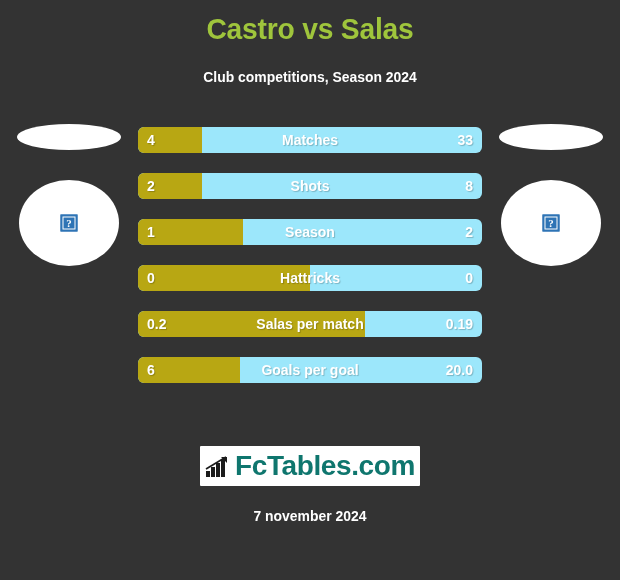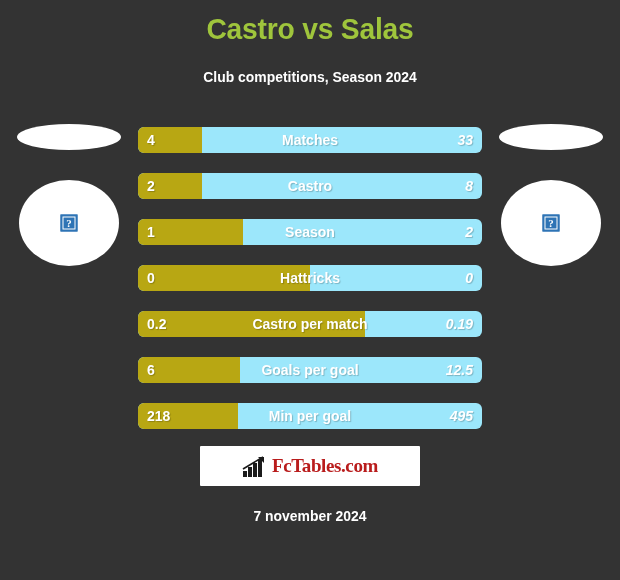--- a/index.html
+++ b/index.html
@@ -117,21 +117,21 @@
     position: absolute;
     top: 0;
     line-height: 26px;
     font-size: 14px;
     font-weight: bold;
     color: #ffffff;
     text-shadow: 1px 1px 1px rgba(0,0,0,0.22);
     white-space: nowrap;
   }
   .bar-left-val  { left: 9px; }
-  .bar-right-val { right: 9px; font-style: italic; }
+  .bar-right-val { right: 9px; }
   .bar-label {
     left: 0;
     right: 0;
     text-align: center;
   }
 
   
   .footer {
     position: absolute;
     left: 0;
@@ -150,25 +150,25 @@
   }
   .logo-icon {
     display: inline-block;
     width: 26px;
     height: 22px;
     margin-right: 4px;
     position: relative;
     top: 1px;
   }
   .logo-text {
-    font-size: 19px;
-    font-weight: bold;
-    color: #b91c1c;
+    font-size: 28px;
+    font-weight: bold;
+    color: #0f766e;
     letter-spacing: -0.4px;
-    font-family: Liberation Serif, serif;
+    font-family: Liberation Sans, sans-serif;
   }
   .date {
     margin-top: 22px;
     font-size: 14.5px;
     font-weight: bold;
     color: #ffffff;
     transform: scaleX(0.96);
   }
 </style>
 </head>
@@ -196,52 +196,46 @@
 <div class="bars" id="bars">
     <div class="bar-row">
       <div class="bar-fill" style="width: 18.6%;"></div>
       <span class="bar-left-val">4</span>
       <span class="bar-label">Matches</span>
       <span class="bar-right-val">33</span>
     </div>
     <div class="bar-row">
       <div class="bar-fill" style="width: 18.6%;"></div>
       <span class="bar-left-val">2</span>
-      <span class="bar-label">Castro</span>
+      <span class="bar-label">Shots</span>
       <span class="bar-right-val">8</span>
     </div>
     <div class="bar-row">
       <div class="bar-fill" style="width: 30.5%;"></div>
       <span class="bar-left-val">1</span>
       <span class="bar-label">Season</span>
       <span class="bar-right-val">2</span>
     </div>
     <div class="bar-row">
       <div class="bar-fill" style="width: 50%;"></div>
       <span class="bar-left-val">0</span>
       <span class="bar-label">Hattricks</span>
       <span class="bar-right-val">0</span>
     </div>
     <div class="bar-row">
       <div class="bar-fill" style="width: 66%;"></div>
       <span class="bar-left-val">0.2</span>
-      <span class="bar-label">Castro per match</span>
+      <span class="bar-label">Salas per match</span>
       <span class="bar-right-val">0.19</span>
     </div>
     <div class="bar-row">
       <div class="bar-fill" style="width: 29.7%;"></div>
       <span class="bar-left-val">6</span>
       <span class="bar-label">Goals per goal</span>
-      <span class="bar-right-val">12.5</span>
-    </div>
-    <div class="bar-row">
-      <div class="bar-fill" style="width: 29.1%;"></div>
-      <span class="bar-left-val">218</span>
-      <span class="bar-label">Min per goal</span>
-      <span class="bar-right-val">495</span>
+      <span class="bar-right-val">20.0</span>
     </div>
   </div>
 
 <div class="footer">
   <div class="logo">
     <span class="logo-icon">
       <svg width="26" height="22" viewBox="0 0 26 22" xmlns="http://www.w3.org/2000/svg">
         <rect x="1" y="15" width="4" height="6" fill="#1b1b1b"></rect>
         <rect x="6" y="11" width="4" height="10" fill="#1b1b1b"></rect>
         <rect x="11" y="7" width="4" height="14" fill="#1b1b1b"></rect>

